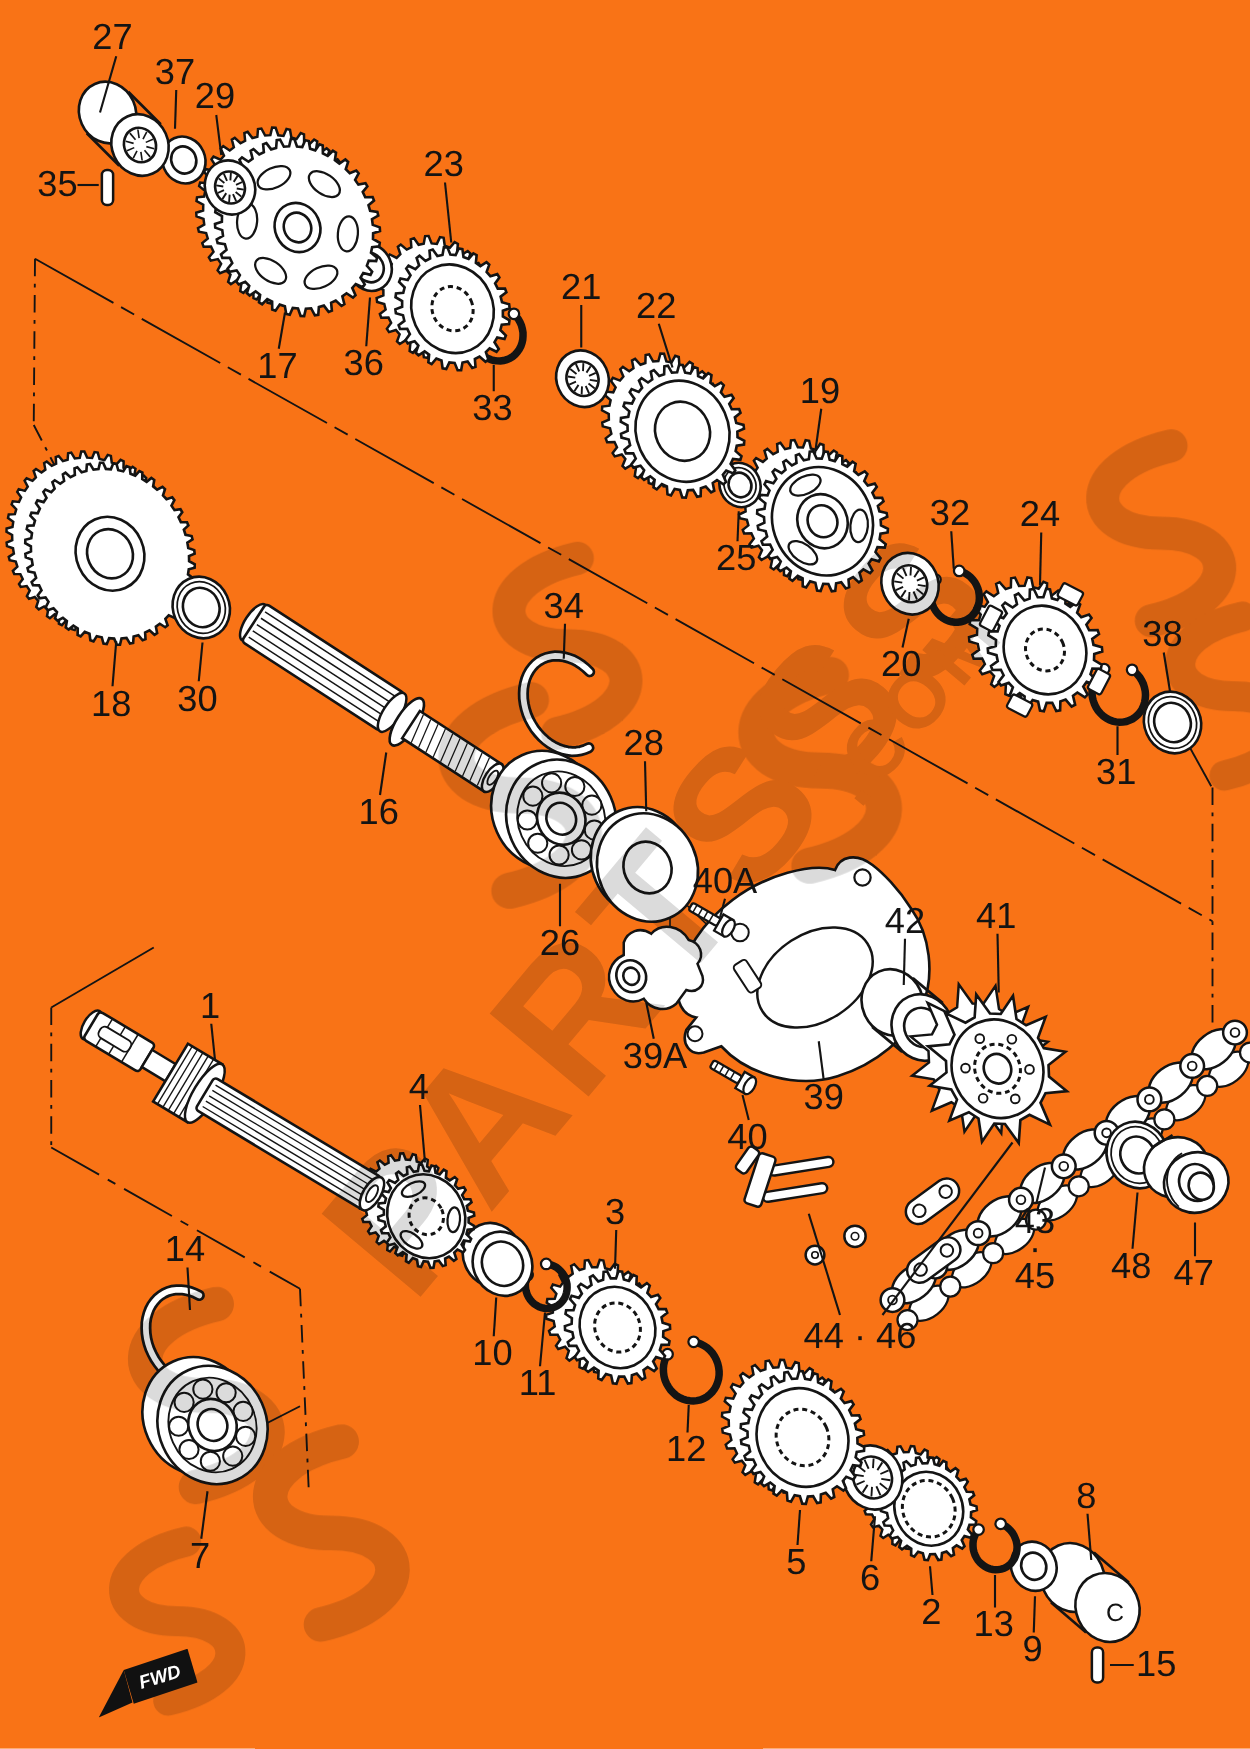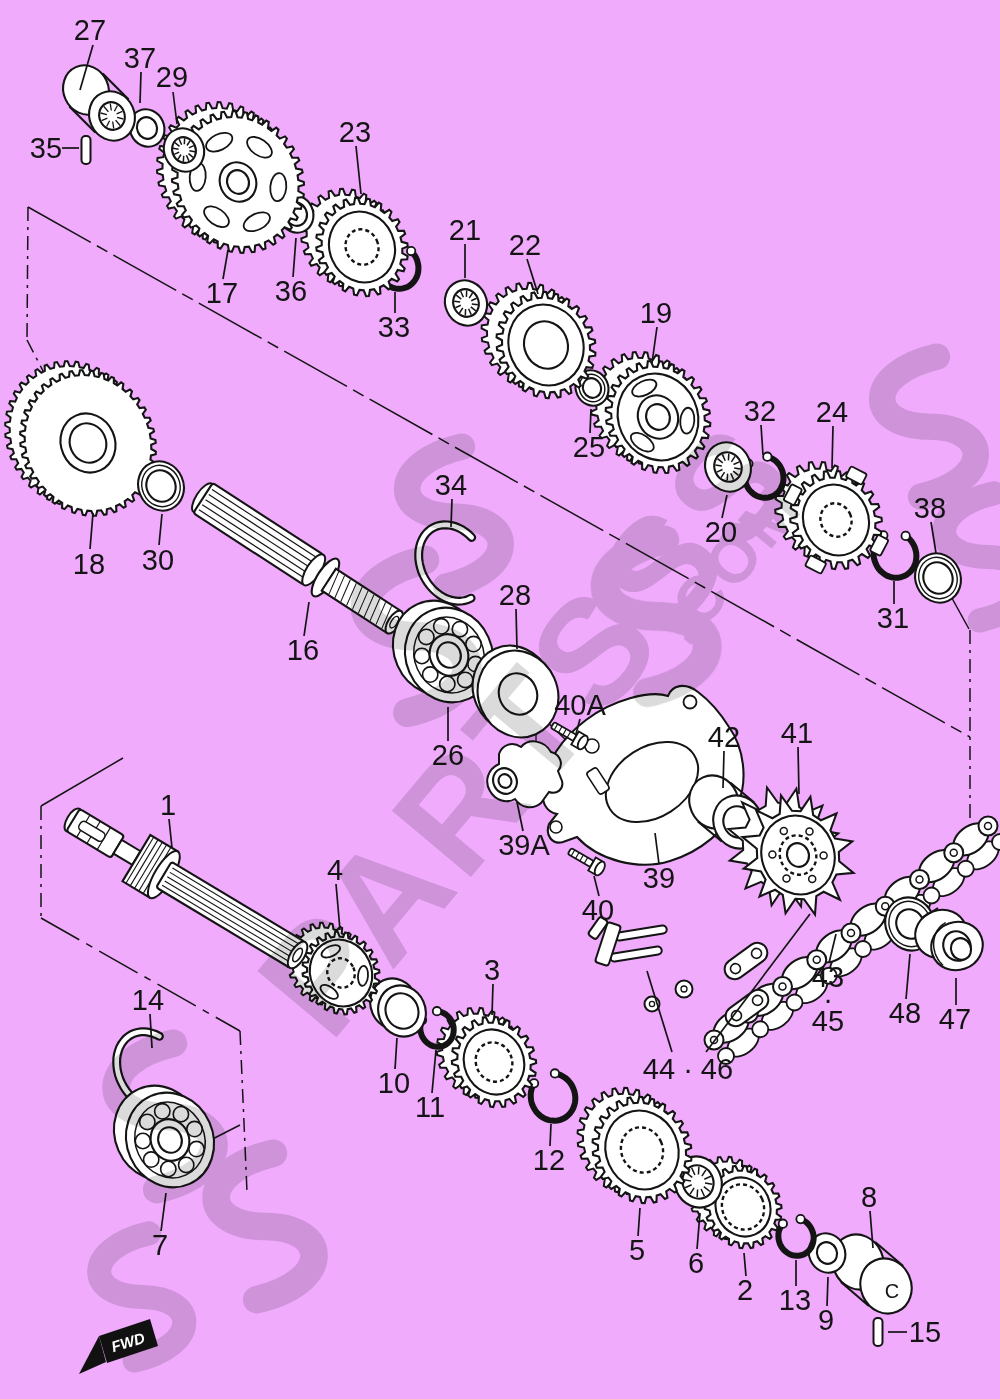--- a/index.html
+++ b/index.html
@@ -1,16 +1,16 @@
 <!DOCTYPE html>
 <html><head>
 <meta charset="utf-8">
 <style>
   html,body{margin:0;padding:0;background:#ffffff;}
-  .stage{position:relative;width:1000px;height:1399px;background:#f0abfc;overflow:hidden;
+  .stage{position:relative;width:1000px;height:1399px;background:#f97316;overflow:hidden;
          font-family:"Liberation Sans", sans-serif;}
   svg{display:block;}
   text{font-family:"Liberation Sans", sans-serif;}
   .wm{mix-blend-mode:multiply;opacity:.9;}
 </style>
 </head>
 <body>
 
 <div class="stage">
 <svg id="dwg" viewBox="0 0 1000 1399" width="1000" height="1399">

